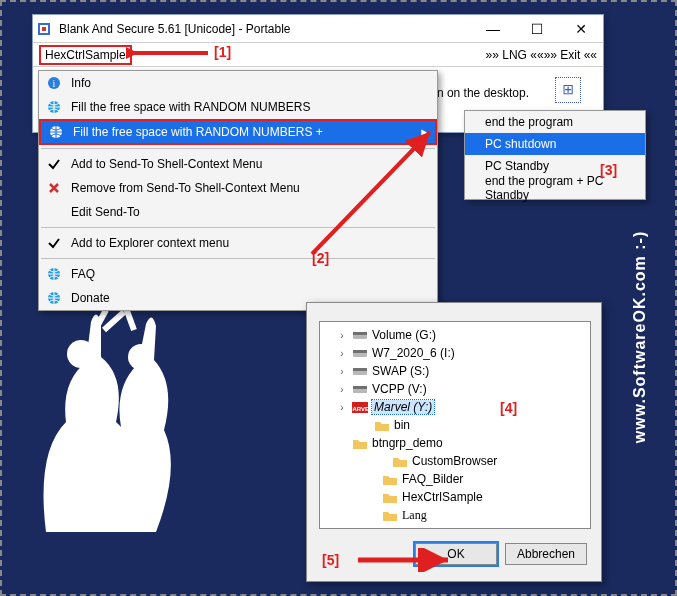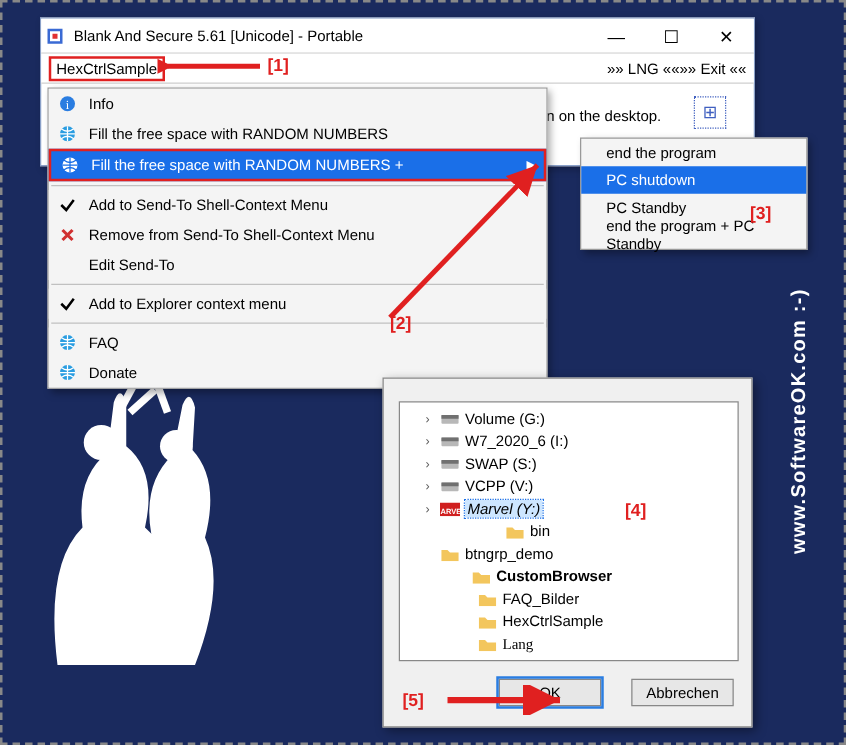--- a/index.html
+++ b/index.html
@@ -152,21 +152,21 @@
     height:18px;
     font-size:12px;
     padding-left: 16px;
     gap:4px;
   }
   .tree .trow .exp { width:12px; font-size:10px; color:#606060; text-align:center;}
   .tree .trow .fic { width:16px; display:flex; justify-content:center; font-size:11px;}
   .tree .trow.selected .lbl { background:#cde6ff; outline:1px dotted #1a6fe8; padding:0 2px;font-style:italic;}
   .btns {
     position:absolute; left:0; right:0; bottom:10px; height:28px;
-    display:flex; justify-content:flex-end; gap:24px; padding-right:14px;
+    display:flex; justify-content:flex-end; gap:8px; padding-right:14px;
   }
   .btns button {
     width:82px; height:22px;
     background:#e7e7e7;
     border:1px solid #888;
     font-size:12px;
   }
   .btns button.ok { outline:2px solid #2a7de1; }
 
   
@@ -364,39 +364,39 @@
       <div class="trow selected">
         <span class="exp">›</span>
         <span class="fic">
           <svg width="16" height="11">
             <rect width="16" height="11" fill="#d02020"></rect>
             <text x="8" y="9" font-size="6" fill="#fff" text-anchor="middle" font-weight="bold">MARVEL</text>
           </svg>
         </span>
         <span class="lbl">Marvel (Y:)</span>
       </div>
-      <div class="trow" style="padding-left: 68px;">
+      <div class="trow" style="padding-left: 38px;">
         <span class="exp"></span>
         <span class="fic">
           <svg width="14" height="11">
             <path d="M0 2 L5 2 L7 4 L14 4 L14 11 L0 11 Z" fill="#f3c65d"></path>
           </svg>
         </span>
         <span class="lbl">bin</span>
       </div>
       <div class="trow" style=" text-align: right;">
         <span class="exp"></span>
         <span class="fic">
           <svg width="14" height="11">
             <path d="M0 2 L5 2 L7 4 L14 4 L14 11 L0 11 Z" fill="#f3c65d"></path>
           </svg>
         </span>
         <span class="lbl">btngrp_demo</span>
       </div>
-      <div class="trow" style="padding-left: 41px; font-weight: bold;">
+      <div class="trow" style="padding-left: 56px;">
         <span class="exp"></span>
         <span class="fic">
           <svg width="14" height="11">
             <path d="M0 2 L5 2 L7 4 L14 4 L14 11 L0 11 Z" fill="#f3c65d"></path>
           </svg>
         </span>
         <span class="lbl">CustomBrowser</span>
       </div>
       <div class="trow" style="padding-left: 46px;">
         <span class="exp"></span>

